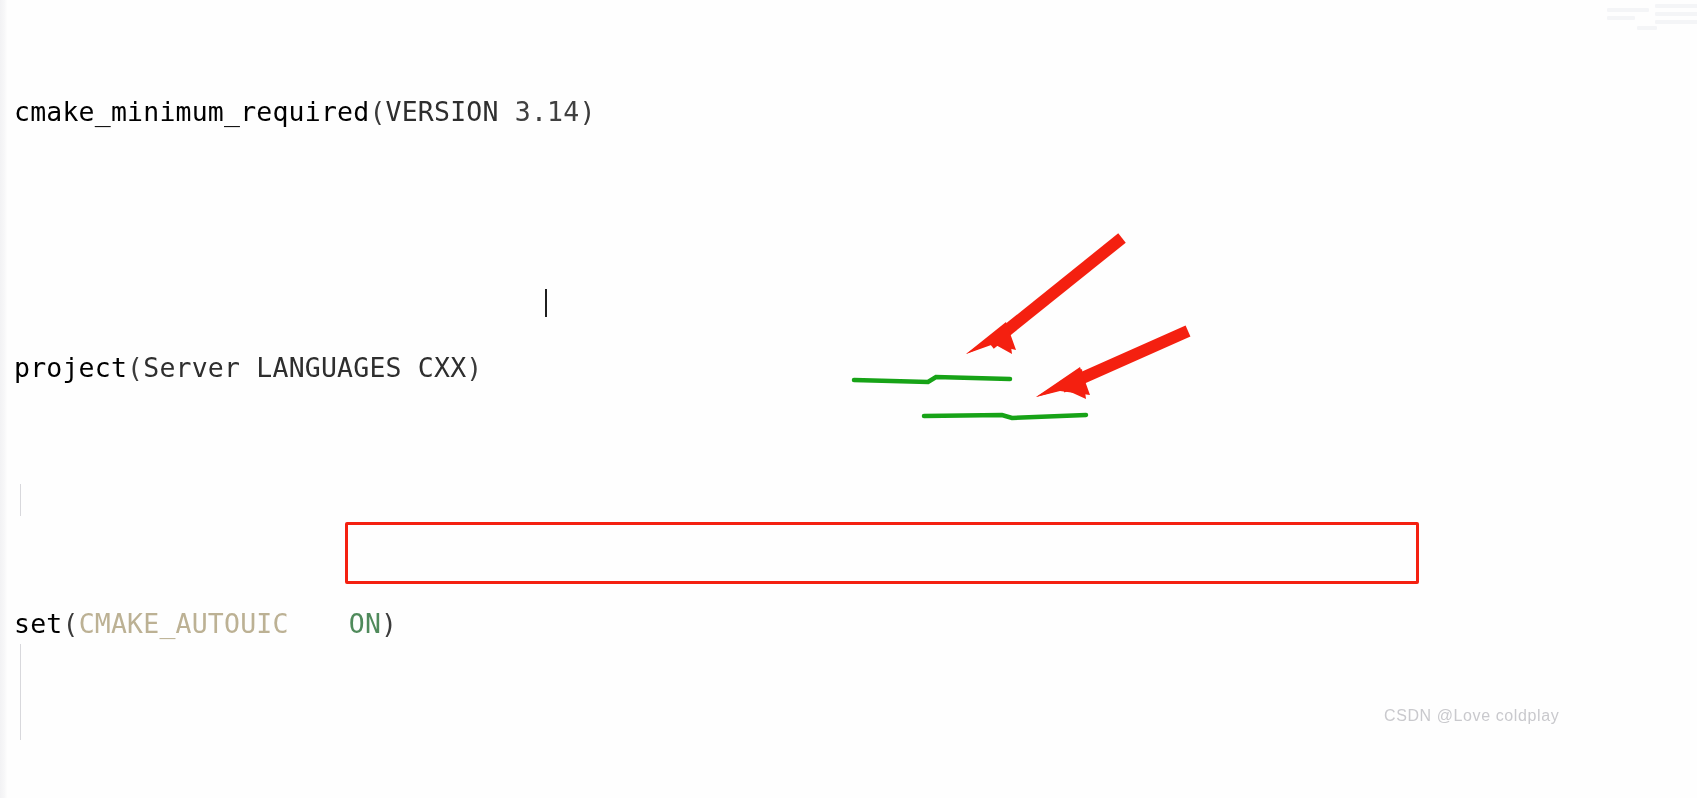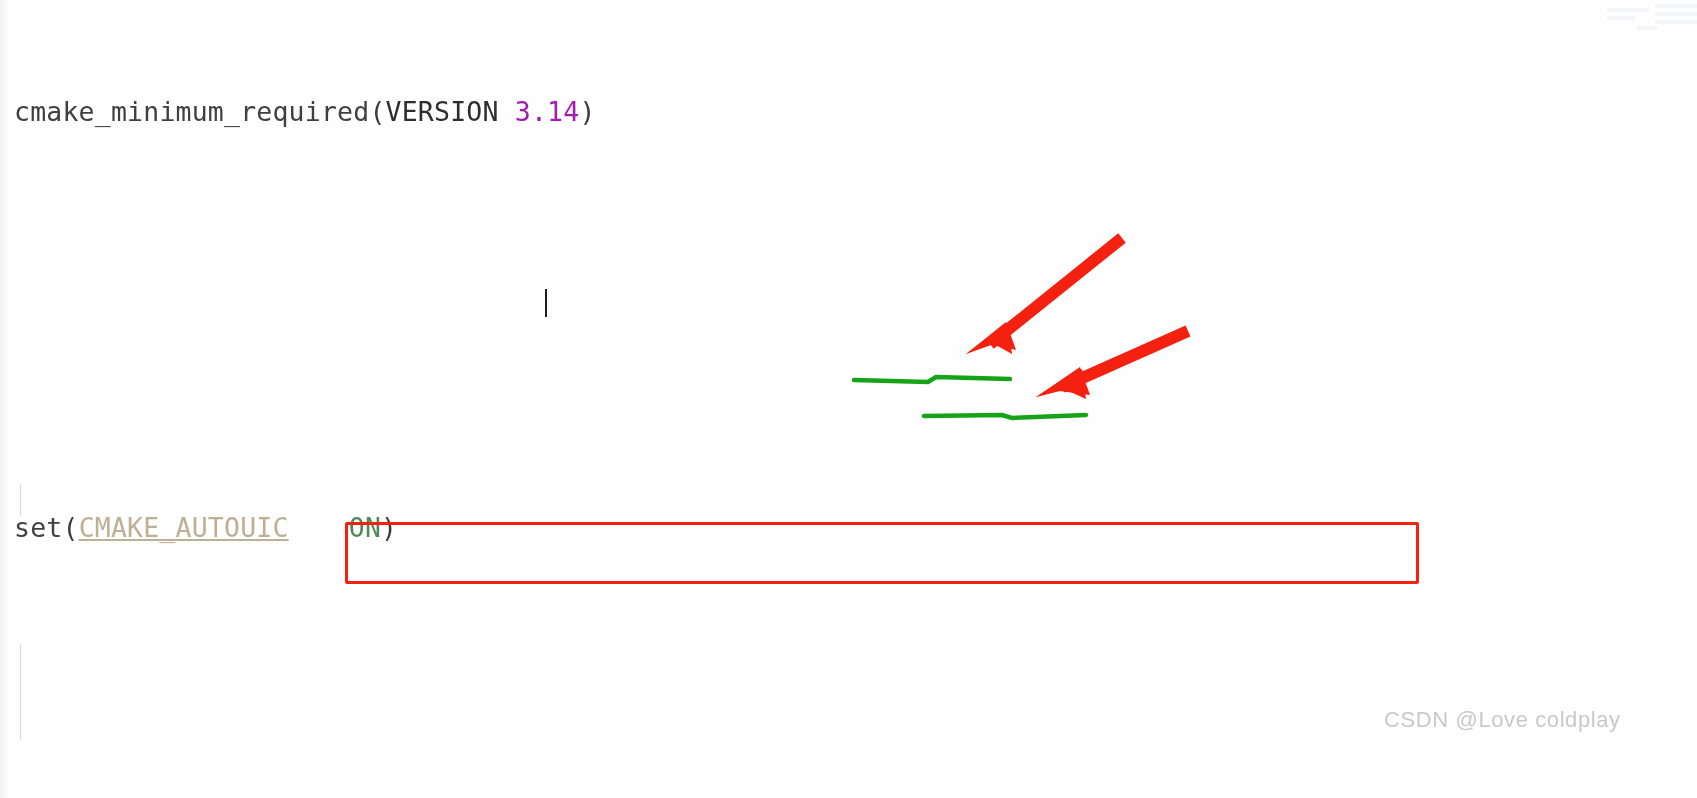--- a/index.html
+++ b/index.html
@@ -49,25 +49,25 @@
     white-space: pre;
     letter-spacing: 0.2px;
   }
   .line {
     height: 32px;
     position: relative;
   }
   .line.blank { height: 32px; }
 
   
-  .fn      { color: #404040; }          
+  .fn      { color: #000000; }          
   .punct   { color: #3b3b3b; }          
   .plain   { color: #2e2e2e; text-align: center; }          
-  .var     { color: #bcb194; text-decoration: underline; }          
-  .num     { color: #a21caf; text-align: center; }          
+  .var     { color: #bcb194; }          
+  .num     { color: #404040; text-align: center; }          
   .onkw    { color: #4f8a5b; margin-left: 44px; }     
 
   
   .indent-guide {
     position: absolute;
     width: 1px;
     background: #d8d8dc;
   }
 
   
@@ -85,21 +85,21 @@
     position: absolute;
     border: 3px solid #f42010;
     border-radius: 2px;
     background: transparent;
   }
 
   .watermark {
     position: absolute;
     color: #c9c9cd;
     font-family: "Liberation Sans", sans-serif;
-    font-size: 22px;
+    font-size: 16px;
     letter-spacing: 0.6px;
     white-space: nowrap;
   }
 
   
   .minimap {
     position: absolute;
     right: 0px;
     top: 0px;
     width: 200px;
@@ -135,20 +135,21 @@
     <div class="indent-guide" style="left:20px; top:644px; height:96px;"></div>
 
     <div class="caret" style="left:545px; top:289px;"></div>
 
     <div class="code">
 
       <div class="line"><span class="fn">cmake_minimum_required</span><span class="punct">(</span><span class="plain">VERSION</span><span class="plain"> </span><span class="num">3.14</span><span class="punct">)</span></div>
 
       <div class="line blank"></div>
 
+      <div class="line"><span class="fn">project</span><span class="punct">(</span><span class="plain">Server LANGUAGES CXX</span><span class="punct">)</span></div>
 
       <div class="line blank"></div>
 
       <div class="line"><span class="fn">set</span><span class="punct">(</span><span class="var">CMAKE_AUTOUIC</span><span class="plain"> </span><span class="onkw">ON</span><span class="punct">)</span></div>
 
 
       
 
       
 

